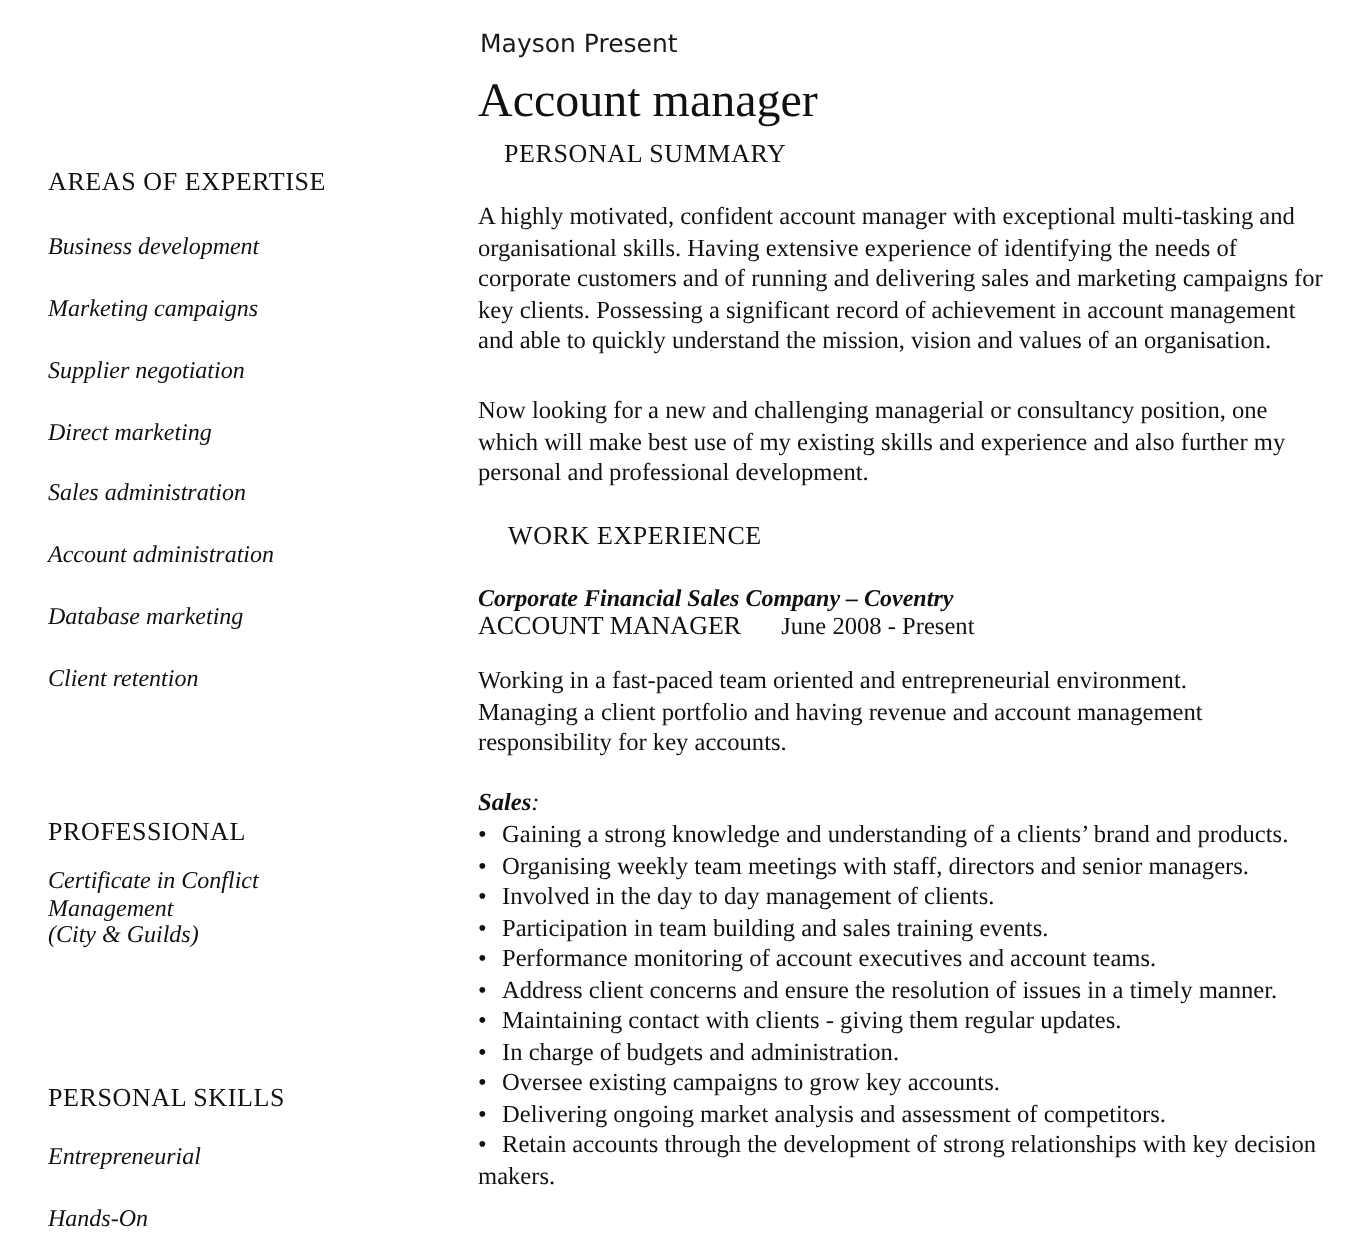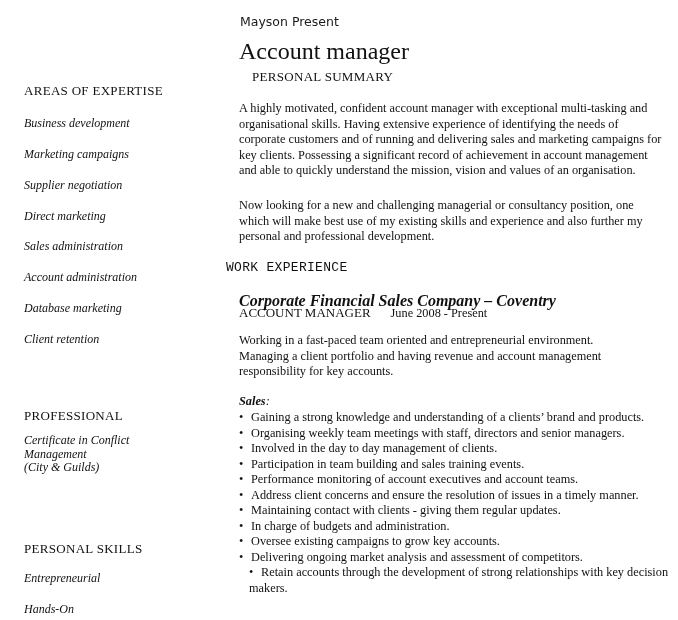--- a/index.html
+++ b/index.html
@@ -10,34 +10,34 @@
   .abs { position: absolute; }
   .name {
     left: 240px; top: 14px; font-family: "DejaVu Sans", sans-serif;
     font-size: 12.5px; color: #1a1a1a;
   }
   .title { left: 239px; top: 36px; font-size: 24px; line-height: 30px; }
   .section-head { font-size: 13px; letter-spacing: 0.3px; }
   .left-item { font-size: 12px; font-style: italic; line-height: 14px; }
   .body-text { font-size: 12.3px; line-height: 15.5px; }
   .para { left: 239px; width: 425px; }
-  .company { left: 239px; top: 292px; font-size: 16px; font-weight: bold; font-style: italic; }
+  .company { left: 239px; top: 292px; font-size: 12px; font-weight: bold; font-style: italic; }
   .role { left: 239px; top: 305px; font-size: 13px; }
   .role .dates { margin-left: 20px; font-size: 12.3px; }
   .duties-head { left: 239px; top: 394px; font-size: 12.3px; font-weight: bold; font-style: italic; }
   .duties-head .colon { font-weight: normal; }
   ul.duties {
     position: absolute; left: 239px; top: 410px; margin: 0; padding: 0;
     list-style: none; width: 430px; font-size: 12.3px; line-height: 15.5px;
   }
   ul.duties li { padding-left: 12px; position: relative; }
   ul.duties li::before {
     content: "\2022"; position: absolute; left: 0; top: 0;
   }
-  ul.duties li.wrap { padding-left: 0; text-indent: 12px; margin-left: 10px; }
+  ul.duties li.wrap { padding-left: 0; text-indent: 12px; }
   ul.duties li.wrap::before { left: 0; text-indent: 0; }
 </style>
 </head>
 <body>
 
 <div class="abs name">Mayson Present</div>
 <div class="abs title">Account manager</div>
 
 <div class="abs section-head" style="left:24px; top:83px;">AREAS OF EXPERTISE</div>
 <div class="abs left-item" style="left:24px; top:116px;">Business development</div>
@@ -57,21 +57,21 @@
 </div>
 
 <div class="abs section-head" style="left:24px; top:541px;">PERSONAL SKILLS</div>
 <div class="abs left-item" style="left:24px; top:571px;">Entrepreneurial</div>
 <div class="abs left-item" style="left:24px; top:602px;">Hands-On</div>
 
 <div class="abs section-head" style="left:252px; top:69px;font-family:Liberation Serif, serif;">PERSONAL SUMMARY</div>
 <div class="abs para body-text" style="top:101px;">A highly motivated, confident account manager with exceptional multi-tasking and organisational skills. Having extensive experience of identifying the needs of corporate customers and of running and delivering sales and marketing campaigns for key clients. Possessing a significant record of achievement in account management and able to quickly understand the mission, vision and values of an organisation.</div>
 <div class="abs para body-text" style="top:198px;">Now looking for a new and challenging managerial or consultancy position, one which will make best use of my existing skills and experience and also further my personal and professional development.</div>
 
-<div class="abs section-head" style="left:226px; top:260px;font-family:Liberation Mono, monospace;">WORK EXPERIENCE</div>
+<div class="abs section-head" style="left:254px; top:260px;">WORK EXPERIENCE</div>
 <div class="abs company">Corporate Financial Sales Company – Coventry</div>
 <div class="abs role">
   <span>ACCOUNT MANAGER</span><span class="dates">June 2008 - Present</span>
 </div>
 <div class="abs para body-text" style="top:333px; width:380px;">Working in a fast-paced team oriented and entrepreneurial environment. Managing a client portfolio and having revenue and account management responsibility for key accounts.</div>
 
 <div class="abs duties-head">
   <span>Sales</span><span class="colon">:</span>
 </div>
 <ul class="duties">

